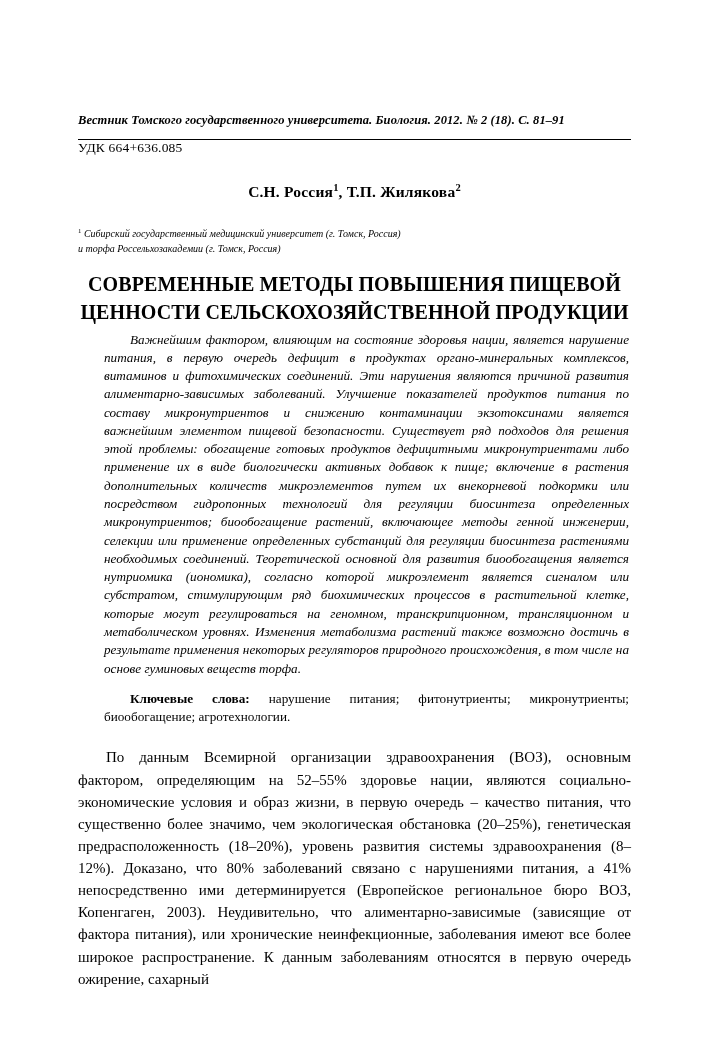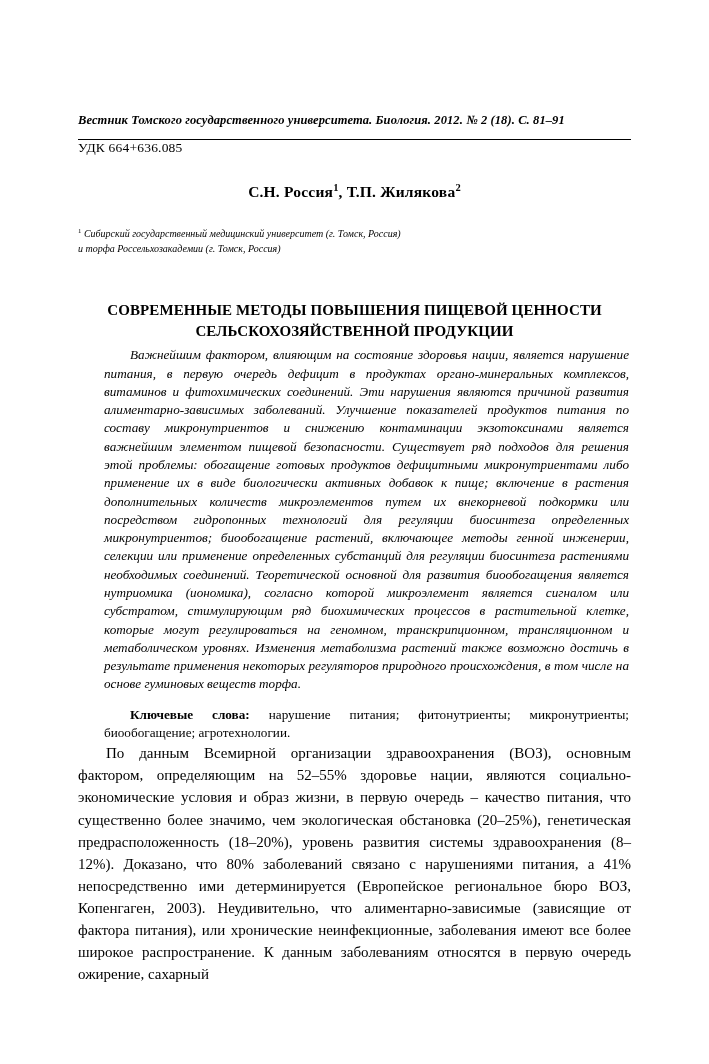--- a/index.html
+++ b/index.html
@@ -64,24 +64,24 @@
     text-align: left;
     font-style: italic;
     font-size: 10px;
     line-height: 1.45;
   }
   .affils .aff-line sup {
     font-weight: normal;
     font-style: normal;
   }
   .title {
-    margin-top: 43px;
+    margin-top: 13px;
     text-align: center;
     font-weight: bold;
-    font-size: 15px;
+    font-size: 20px;
     line-height: 1.42;
     letter-spacing: 0.1px;
   }
   .abstract {
     margin-top: 4px;
     font-style: italic;
     font-size: 13.2px;
     line-height: 1.385;
     text-align: justify;
     text-indent: 26px;
@@ -95,20 +95,21 @@
     line-height: 1.385;
     text-align: justify;
     text-indent: 26px;
     padding-left: 26px;
     padding-right: 2px;
   }
   .keywords b {
     font-weight: bold;
   }
   .body-text {
+    margin-top: 20px;
     font-size: 15px;
     line-height: 1.475;
     text-align: justify;
     text-indent: 28px;
   }
 </style>
 </head>
 <body>
 
 <div class="page">

